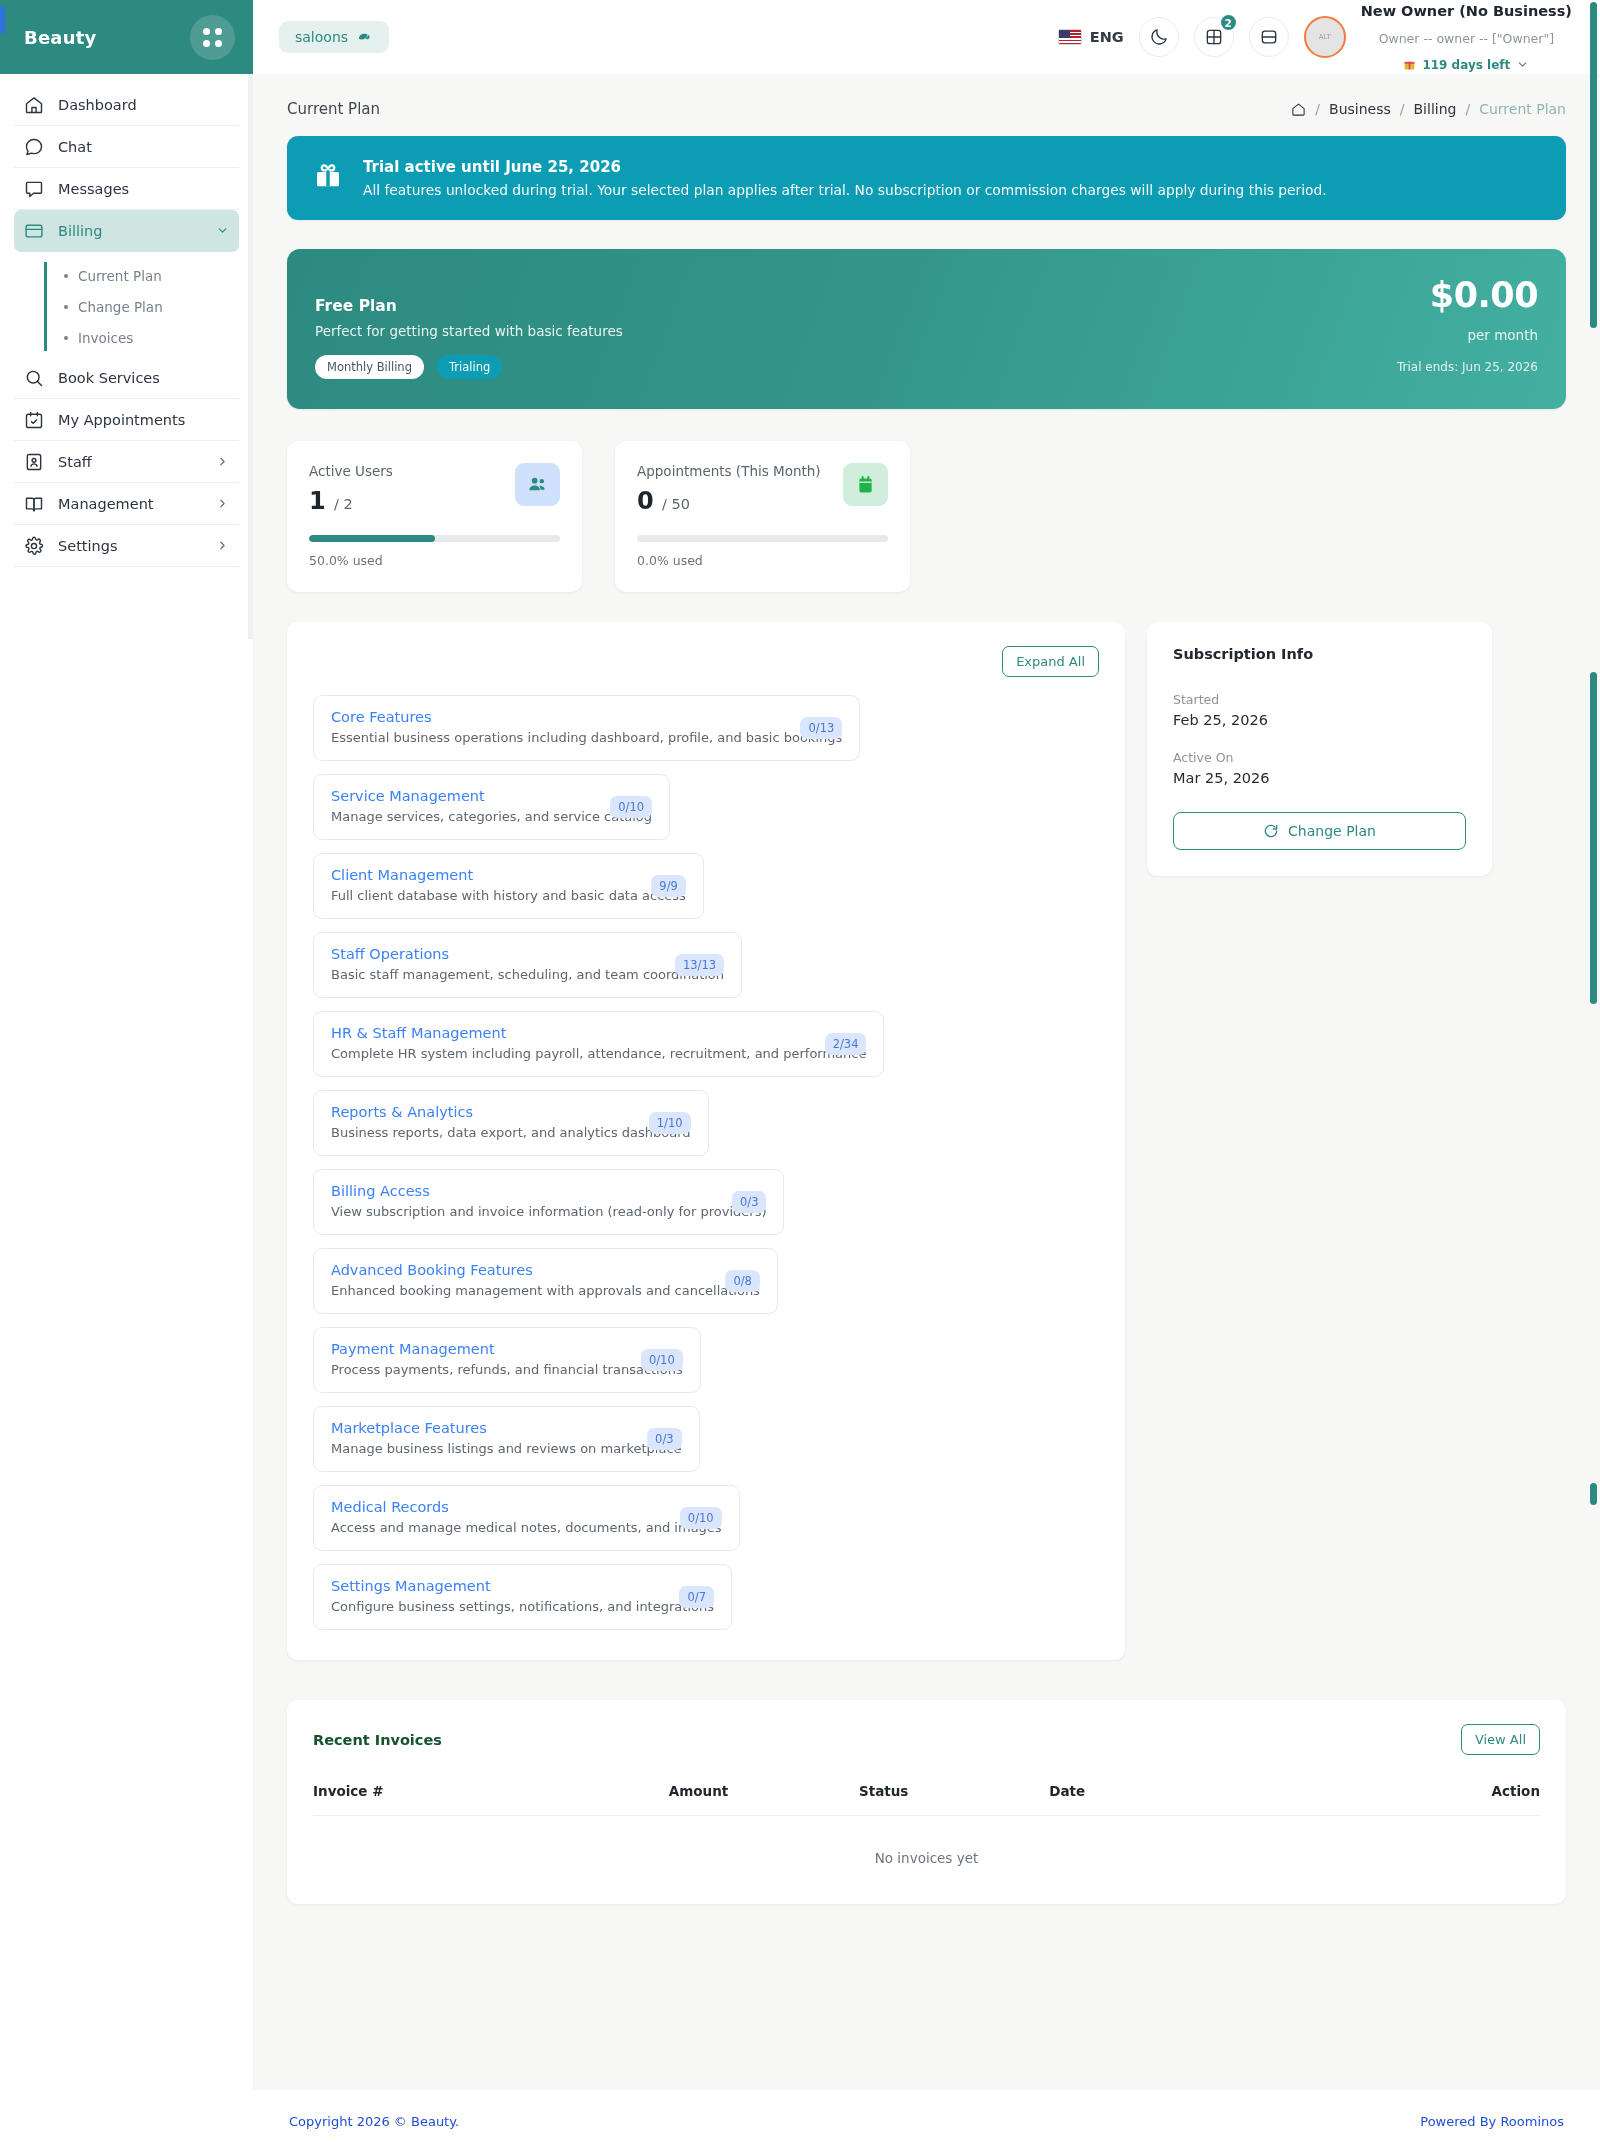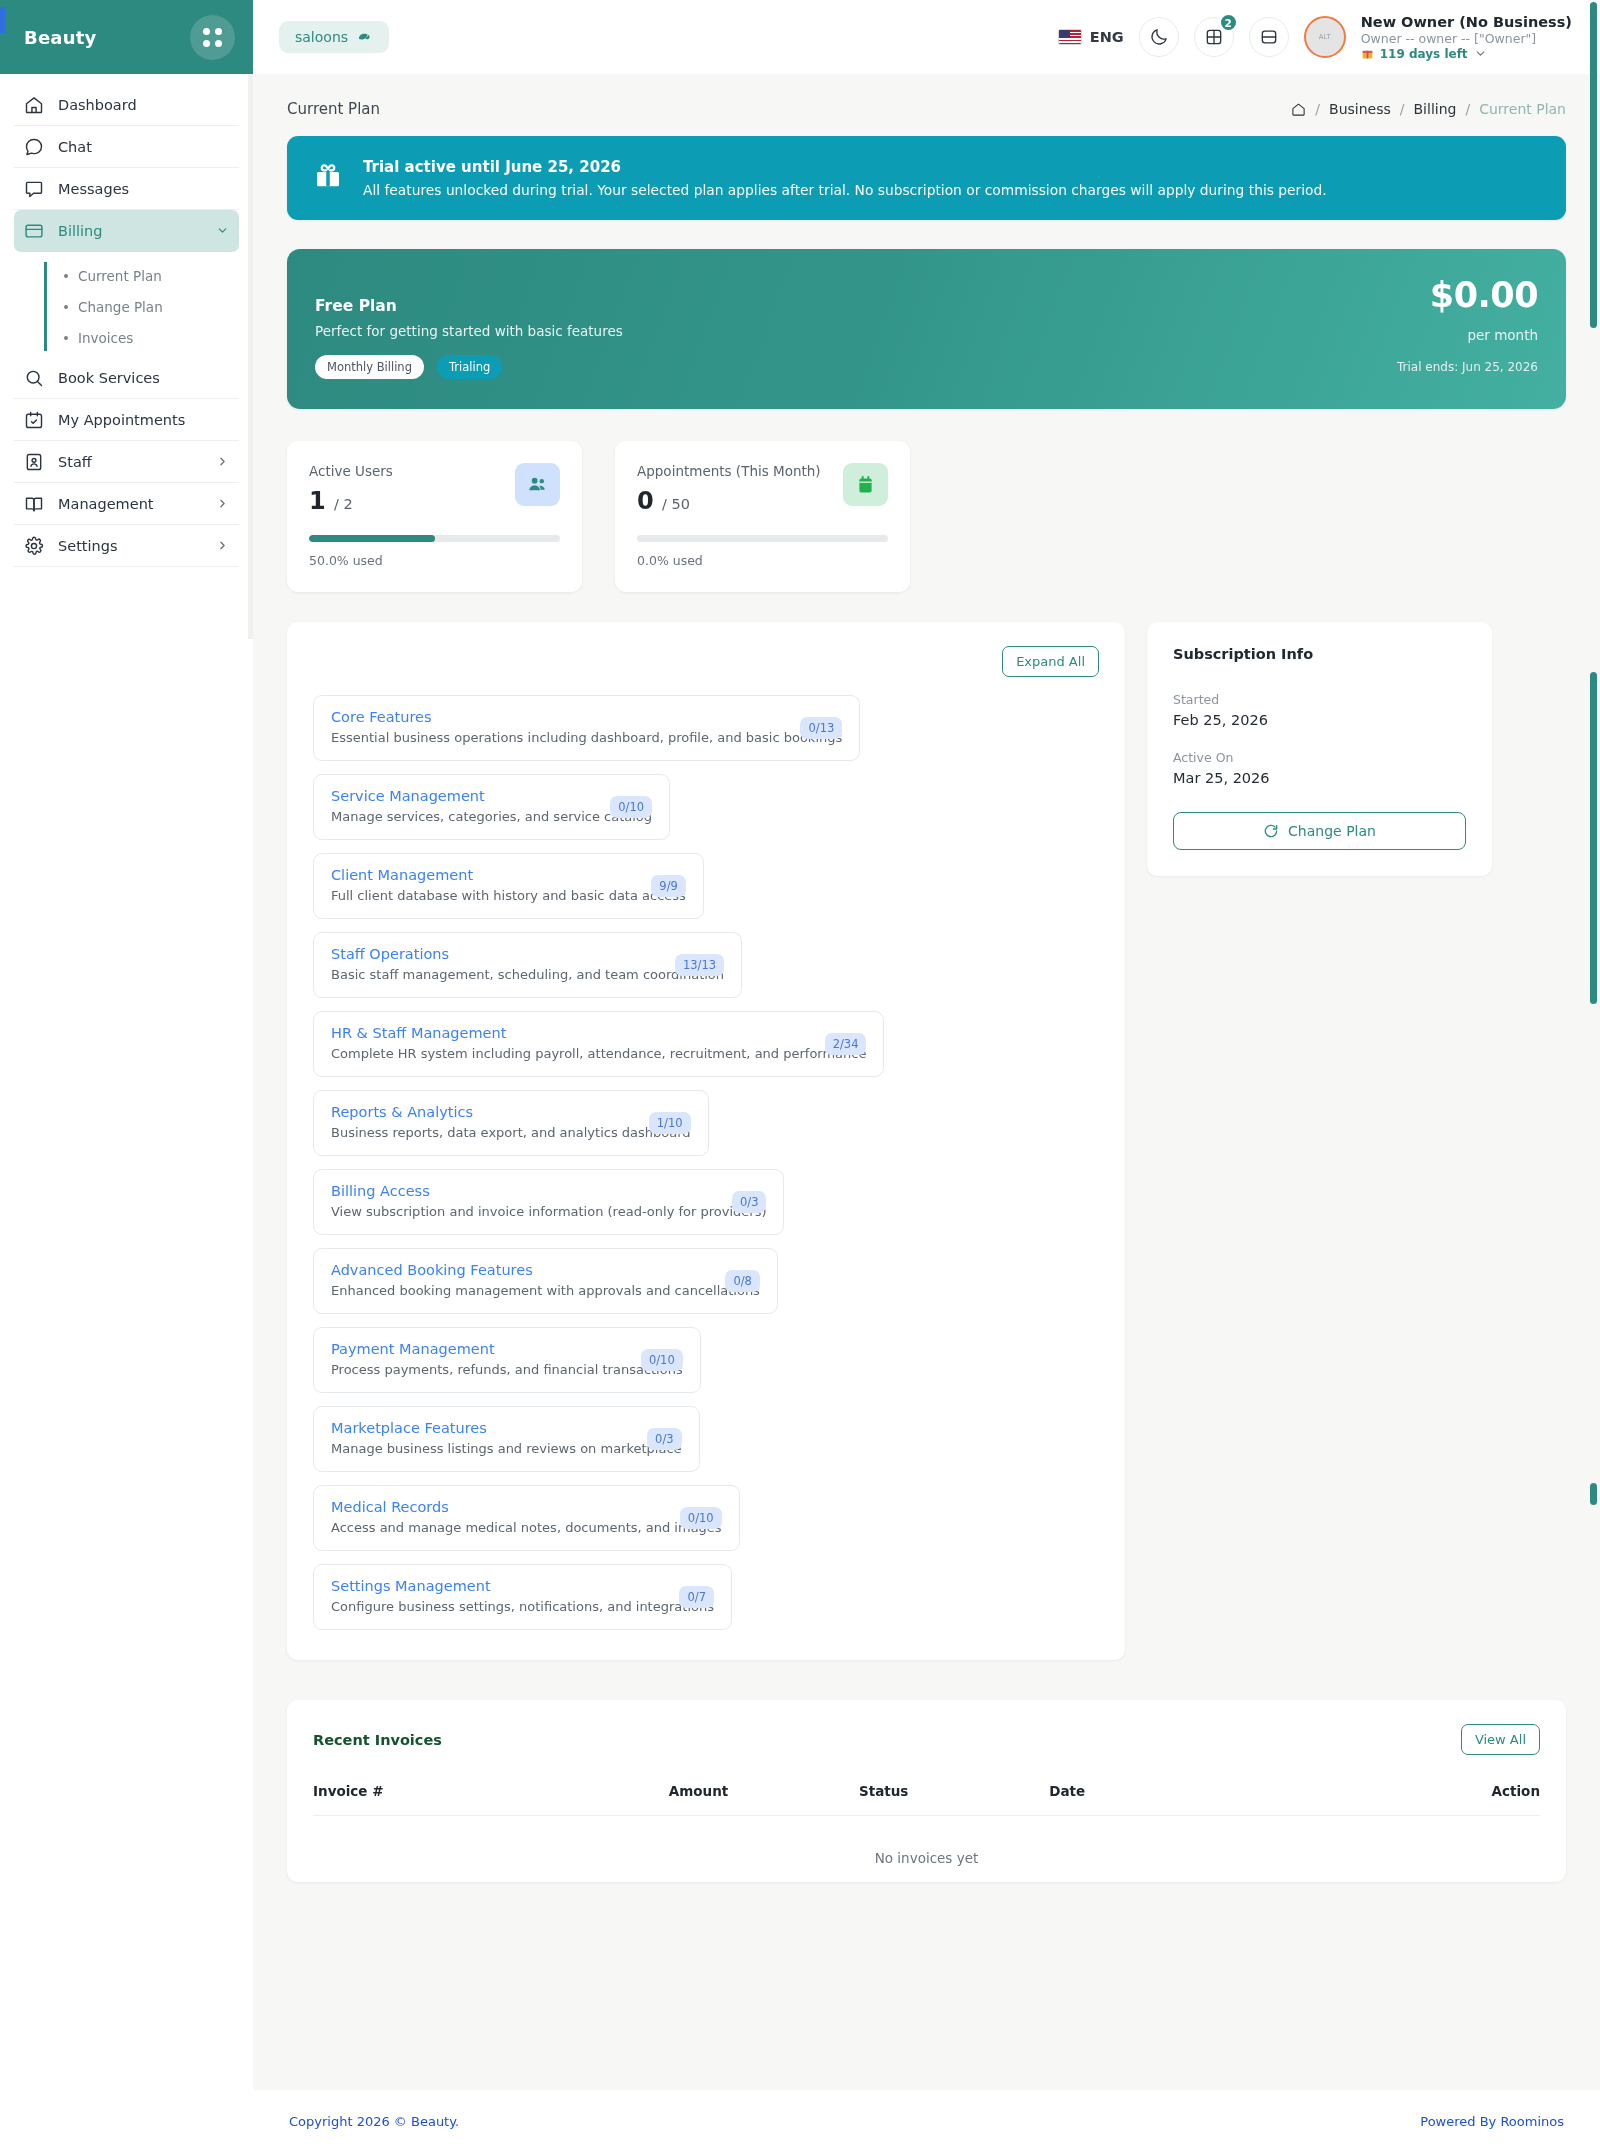--- a/index.html
+++ b/index.html
@@ -75,21 +75,21 @@
   }
   .badge-count {
     position:absolute; top:-5px; right:-5px; background:#2d8a80; color:#fff; font-size:10.5px;
     font-weight:700; width:19px; height:19px; border-radius:50%; display:flex;
     align-items:center; justify-content:center; border:2px solid #fff;
   }
   #avatar {
     width:42px; height:42px; border-radius:50%; background:#e4e4e4; border:2.5px solid #f07c3e;
     display:flex; align-items:center; justify-content:center; font-size:7px; color:#9aa0a6; overflow:hidden;
   }
-  #user-block { display:flex; flex-direction:column; gap:1px; }
+  #user-block { display:flex; flex-direction:column; gap:12px;align-items:center; }
   #user-name { font-size:14.5px; font-weight:700; color:#20272f; }
   #user-role { font-size:12.5px; color:#8c949c; }
   #user-trial { display:flex; align-items:center; gap:6px; font-size:12px; font-weight:700; color:#2d8a80; }
 
   
   #page { position:absolute; left:253px; top:74px; width:1347px; height:2079px; background:#f7f7f5; }
   #page-head { display:flex; align-items:center; padding:26px 34px 0 34px; }
   #page-title { font-size:15px; color:#3f4852; }
   #breadcrumb { margin-left:auto; display:flex; align-items:center; gap:9px; font-size:14px; color:#2c343d; }
   #breadcrumb .sep { color:#9aa3ab; }
@@ -184,21 +184,21 @@
     box-shadow:0 1px 3px rgba(17,24,39,.06); padding-bottom:0;
   }
   #inv-head { display:flex; align-items:center; }
   #inv-title { font-size:14.5px; font-weight:700; color:#14532d; }
   #inv-table { width:100%; border-collapse:collapse; margin-top:28px; }
   #inv-table th {
     text-align:left; font-size:13.5px; font-weight:700; color:#20272f; padding:0 0 16px 0;
     border-bottom:1px solid #ebeef0;
   }
   #inv-table th.right { text-align:right; }
-  #inv-empty { text-align:center; font-size:13.5px; color:#6d767f; padding:34px 0 16px 0; }
+  #inv-empty { text-align:center; font-size:13.5px; color:#6d767f; padding:34px 0 38px 0; }
 
   
   #footer {
     position:absolute; left:253px; bottom:0; width:1347px; height:63px; background:#fff;
     display:flex; align-items:center; padding:0 36px; font-size:13px; color:#1d4ed8;
   }
   #footer .right { margin-left:auto; }
 
   
   #page-scroll {

